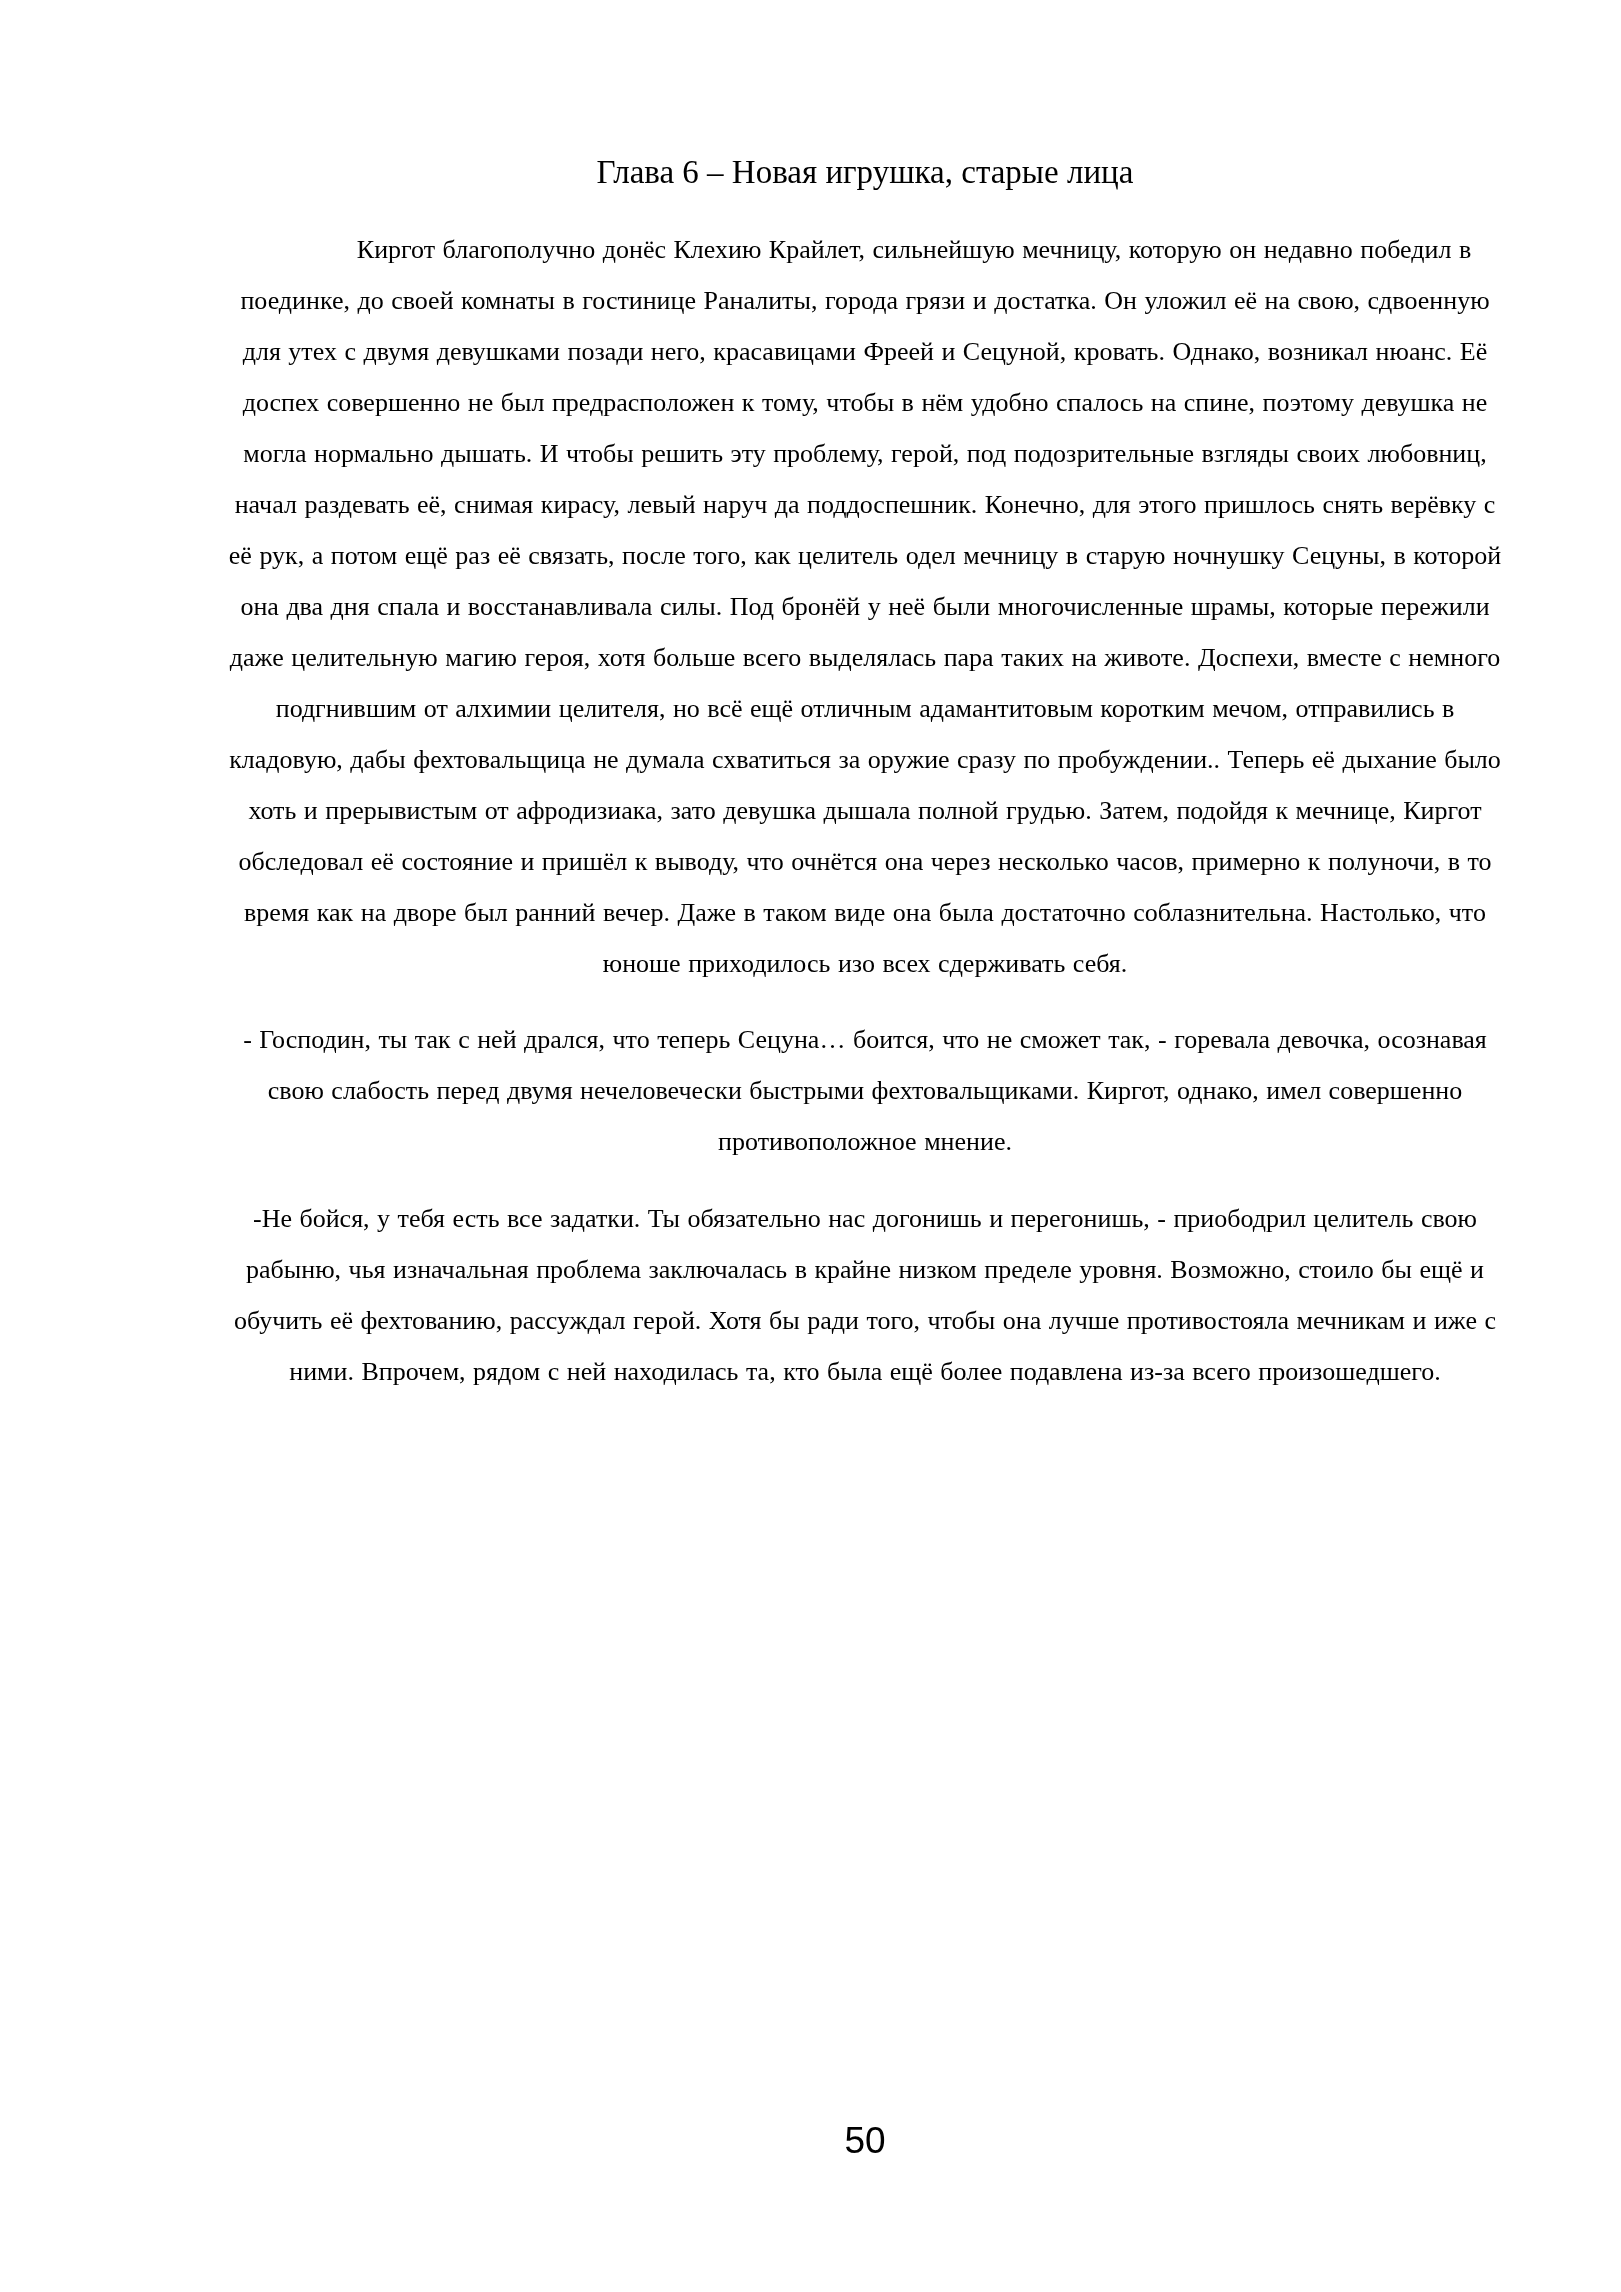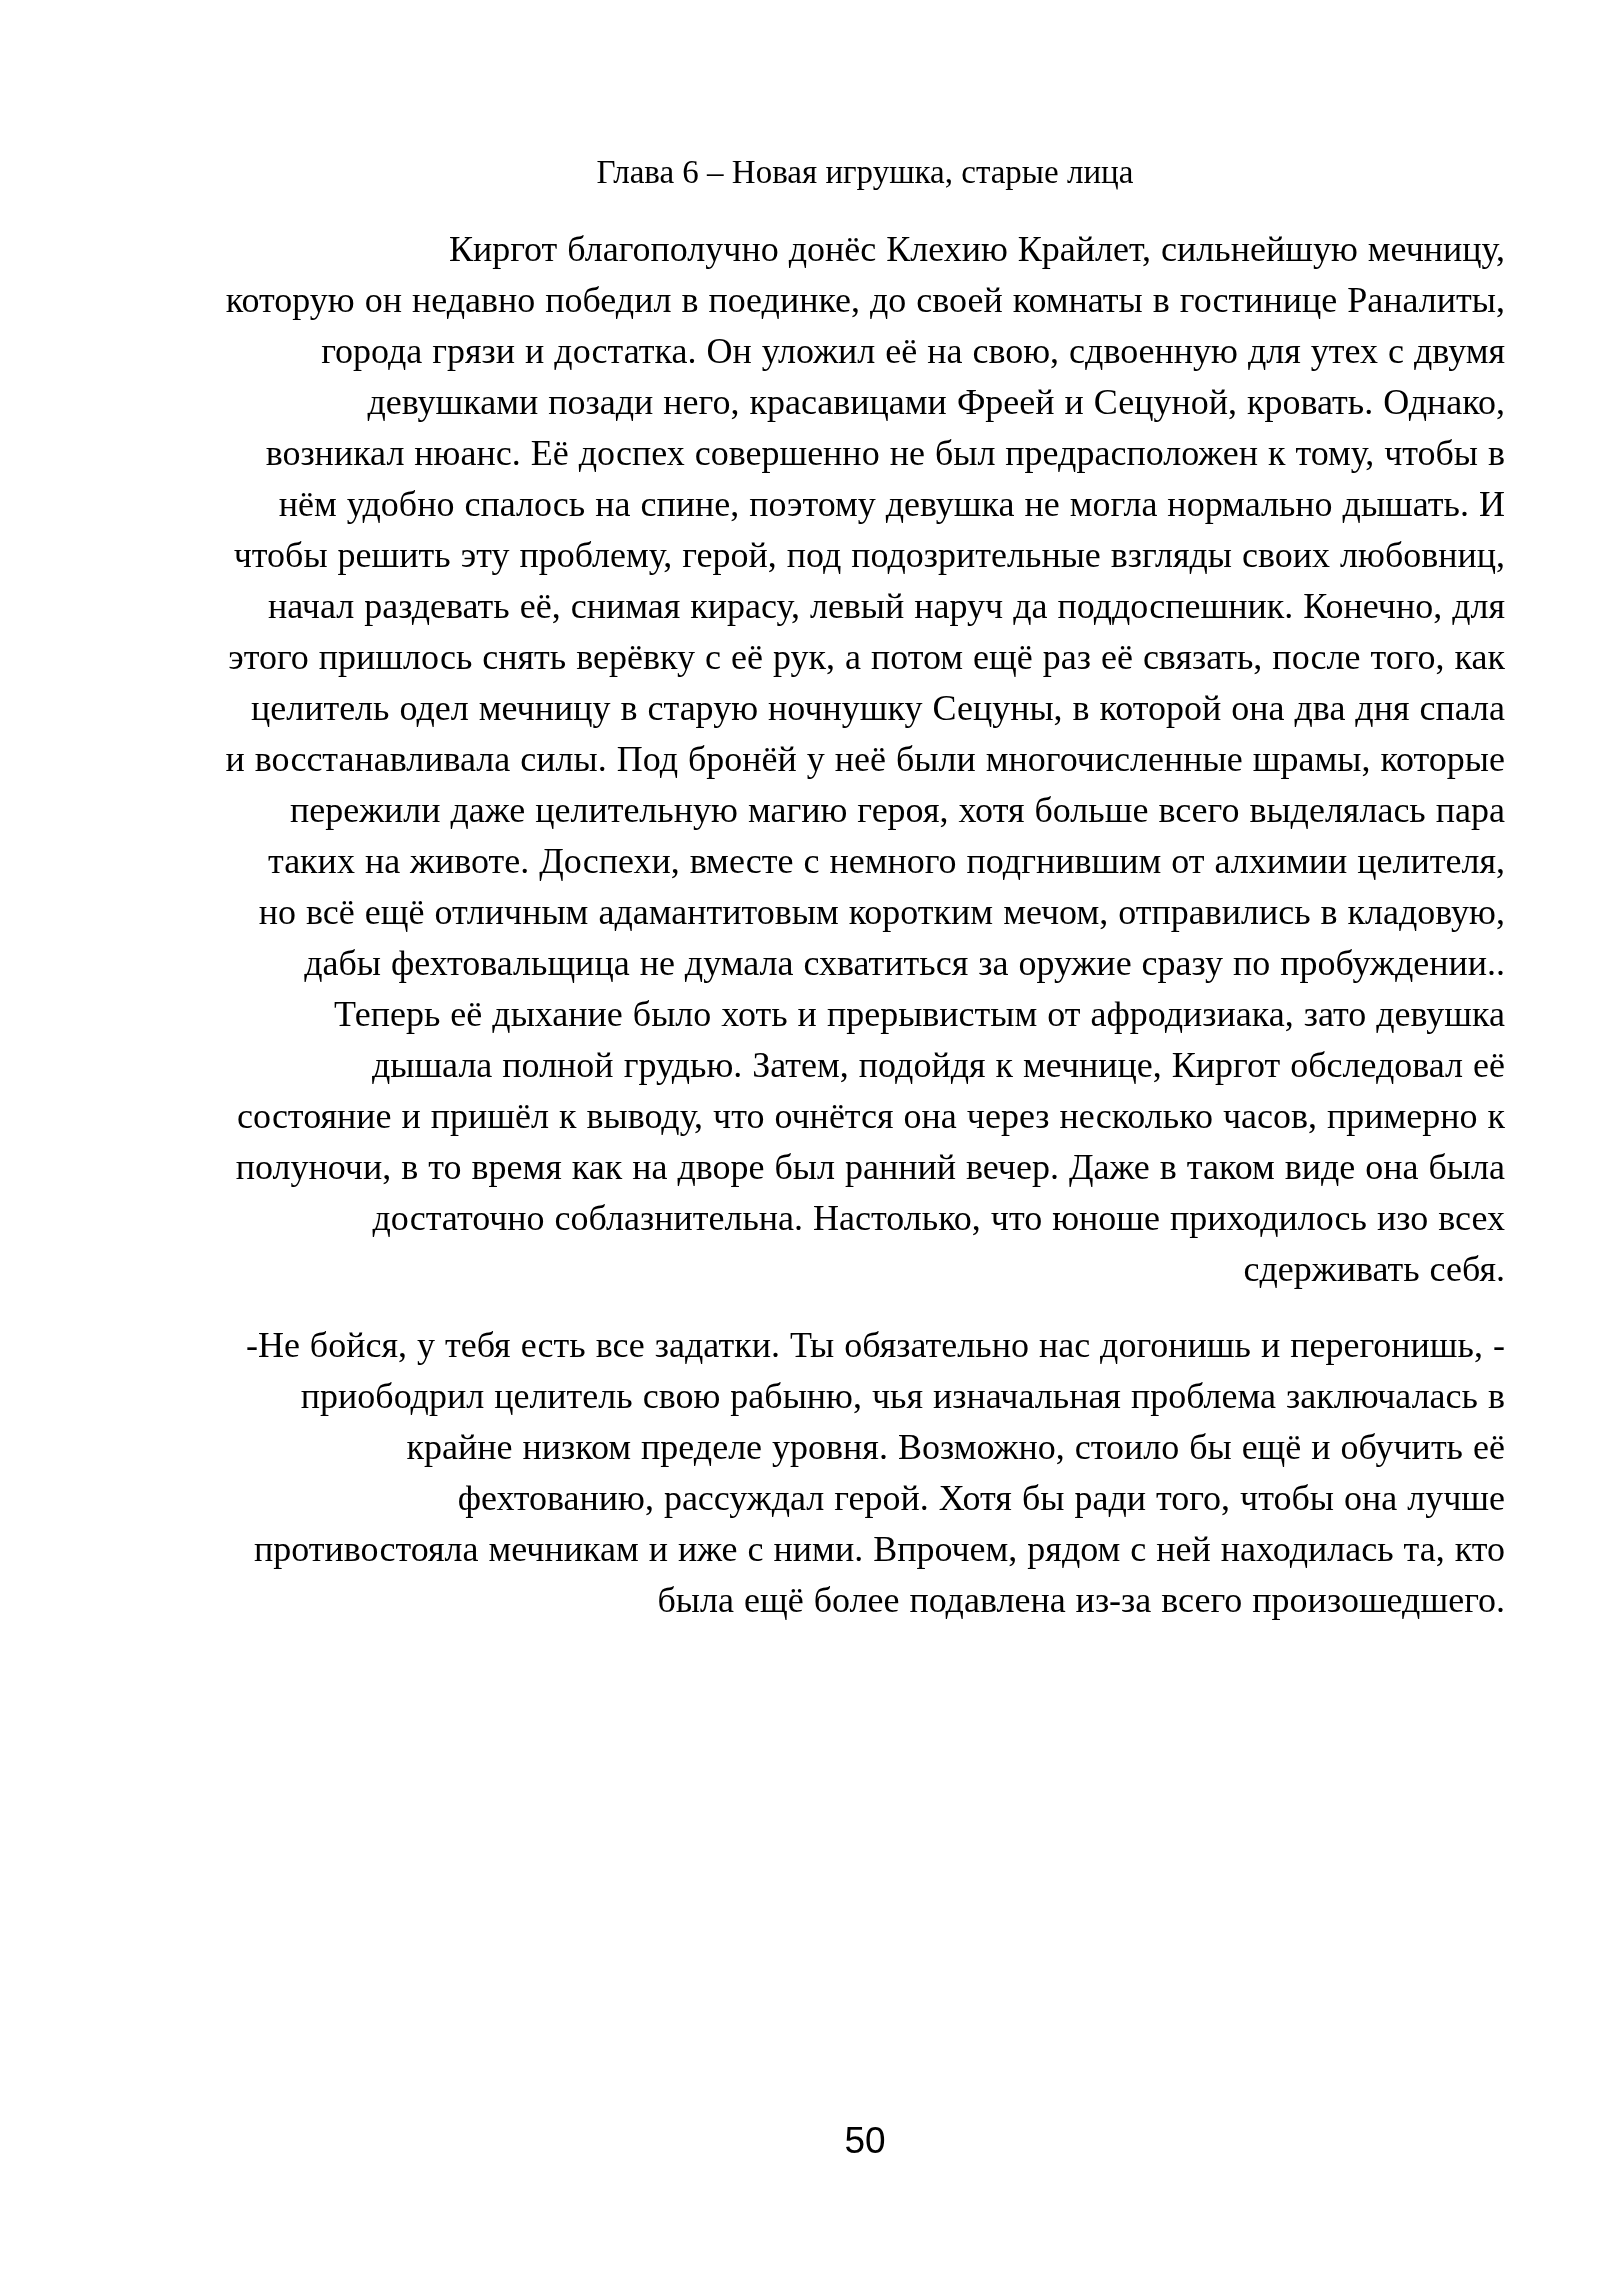--- a/index.html
+++ b/index.html
@@ -23,23 +23,23 @@
     width: 1280px;
   }
   .chapter-title {
     font-size: 33px;
     line-height: 51px;
     font-weight: 400;
     text-align: center;
     margin: 0 0 25.5px 0;
   }
   p.body-para {
-    font-size: 36px;
+    font-size: 26px;
     line-height: 51px;
-    text-align: right;
+    text-align: center;
     margin: 0 0 25.5px 0;
     word-spacing: 1px;
   }
   p.body-para.indent {
     text-indent: 98px;
   }
   .page-number {
     position: absolute;
     top: 2119px;
     left: 225px;
@@ -53,20 +53,21 @@
 </style>
 </head>
 <body>
 
 <div class="page">
   <div class="content">
     <h1 class="chapter-title">Глава 6 – Новая игрушка, старые лица</h1>
 
     <p class="body-para indent">Киргот благополучно донёс Клехию Крайлет, сильнейшую мечницу, которую он недавно победил в поединке, до своей комнаты в гостинице Раналиты, города грязи и достатка. Он уложил её на свою, сдвоенную для утех с двумя девушками позади него, красавицами Фреей и Сецуной, кровать. Однако, возникал нюанс. Её доспех совершенно не был предрасположен к тому, чтобы в нём удобно спалось на спине, поэтому девушка не могла нормально дышать. И чтобы решить эту проблему, герой, под подозрительные взгляды своих любовниц, начал раздевать её, снимая кирасу, левый наруч да поддоспешник. Конечно, для этого пришлось снять верёвку с её рук, а потом ещё раз её связать, после того, как целитель одел мечницу в старую ночнушку Сецуны, в которой она два дня спала и восстанавливала силы. Под бронёй у неё были многочисленные шрамы, которые пережили даже целительную магию героя, хотя больше всего выделялась пара таких на животе. Доспехи, вместе с немного подгнившим от алхимии целителя, но всё ещё отличным адамантитовым коротким мечом, отправились в кладовую, дабы фехтовальщица не думала схватиться за оружие сразу по пробуждении.. Теперь её дыхание было хоть и прерывистым от афродизиака, зато девушка дышала полной грудью. Затем, подойдя к мечнице, Киргот обследовал её состояние и пришёл к выводу, что очнётся она через несколько часов, примерно к полуночи, в то время как на дворе был ранний вечер. Даже в таком виде она была достаточно соблазнительна. Настолько, что юноше приходилось изо всех сдерживать себя.</p>
 
+    <p class="body-para">- Господин, ты так с ней дрался, что теперь Сецуна… боится, что не сможет так, - горевала девочка, осознавая свою слабость перед двумя нечеловечески быстрыми фехтовальщиками. Киргот, однако, имел совершенно противоположное мнение.</p>
 
     <p class="body-para">-Не бойся, у тебя есть все задатки. Ты обязательно нас догонишь и перегонишь, - приободрил целитель свою рабыню, чья изначальная проблема заключалась в крайне низком пределе уровня. Возможно, стоило бы ещё и обучить её фехтованию, рассуждал герой. Хотя бы ради того, чтобы она лучше противостояла мечникам и иже с ними. Впрочем, рядом с ней находилась та, кто была ещё более подавлена из-за всего произошедшего.</p>
 
   </div>
 
   <div class="page-number">50</div>
 </div>
 
 
 </body></html>

